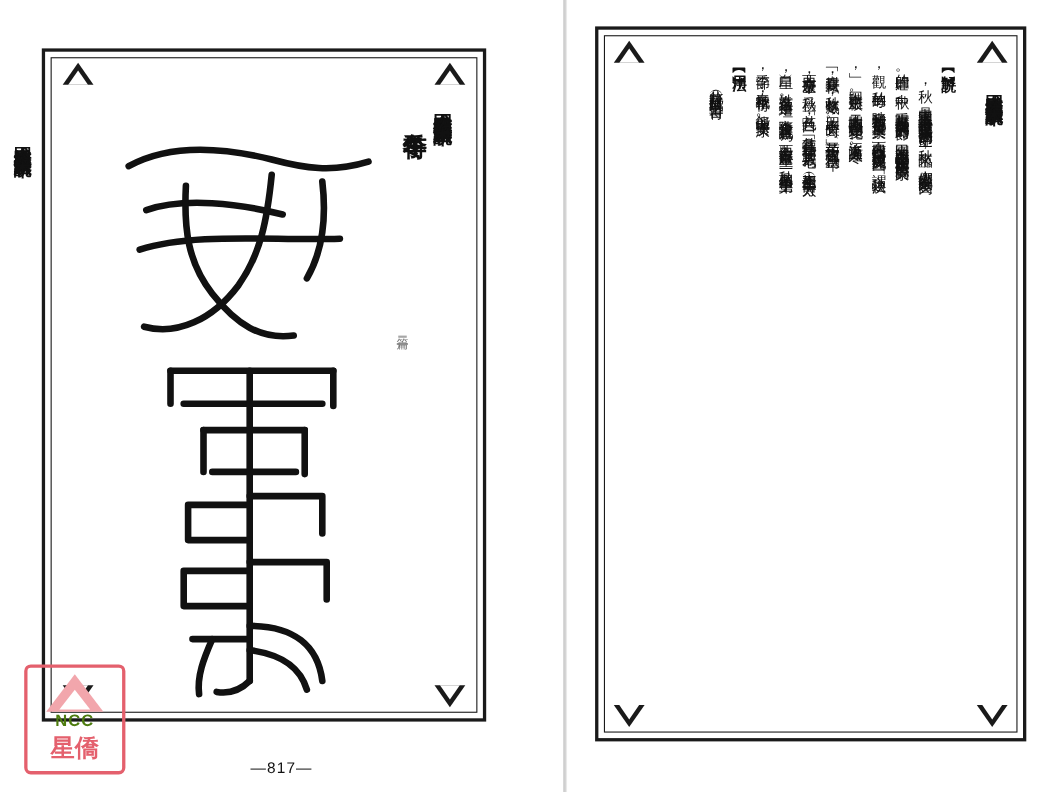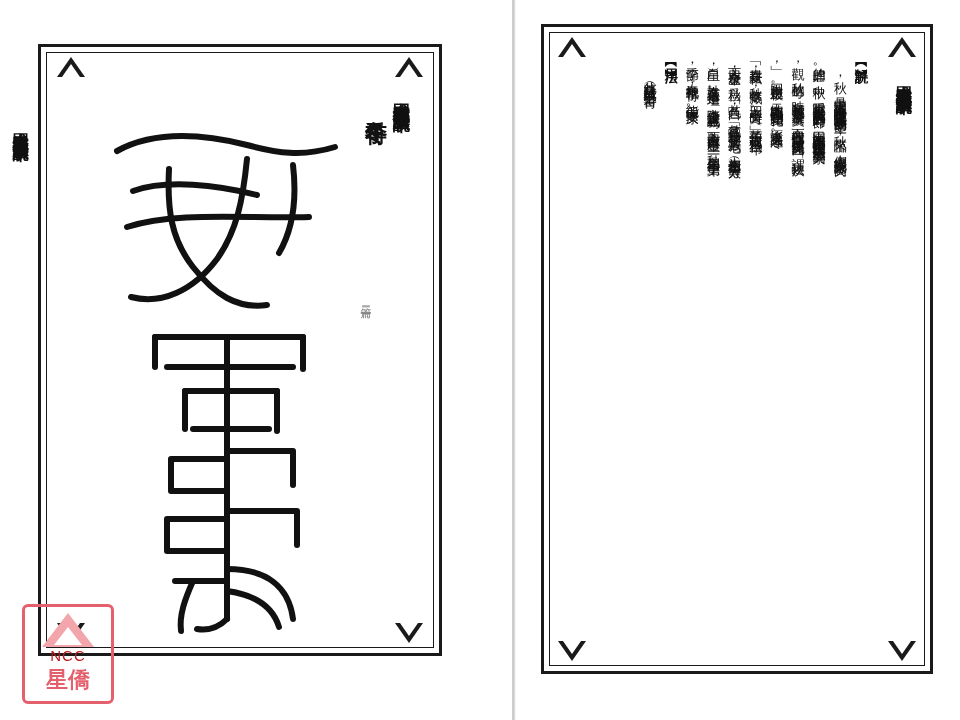--- a/index.html
+++ b/index.html
@@ -182,22 +182,22 @@
     border-width: 0 14px 18px 14px;
     border-color: transparent transparent #ffffff transparent;
   }
   .stamp .stamp-ncc {
     position: absolute;
     left: 0; right: 0;
     top: 40px;
     text-align: center;
     font-family: "Liberation Sans", sans-serif;
     font-size: 15px;
-    font-weight: 400;
-    color: #b91c1c;
+    font-weight: 700;
+    color: #4d7c0f;
     letter-spacing: 1px;
   }
   .stamp .stamp-cjk {
     position: absolute;
     left: 0; right: 0;
     bottom: 6px;
     text-align: center;
     font-size: 22px;
     font-weight: 700;
     color: #e4606d;
@@ -312,20 +312,21 @@
 
     <div class="vtext book-spine-title">中國道壇符籙作法新白話解説本</div>
 
     <div class="stamp">
       <div class="stamp-tri"></div>
       <div class="stamp-tri-inner"></div>
       <div class="stamp-ncc">NCC</div>
       <div class="stamp-cjk">星僑</div>
     </div>
 
+    <div class="page-num">—817—</div>
   </div>
 
   <div class="page page-right">
 
     <div class="frame" id="right-frame">
       <div class="frame-inner"></div>
 
       <div class="chev chev-top" style="left:14px; top:10px;">
         <div class="chev-hole-top" style="left:-9px; top:7px;"></div>
       </div>

